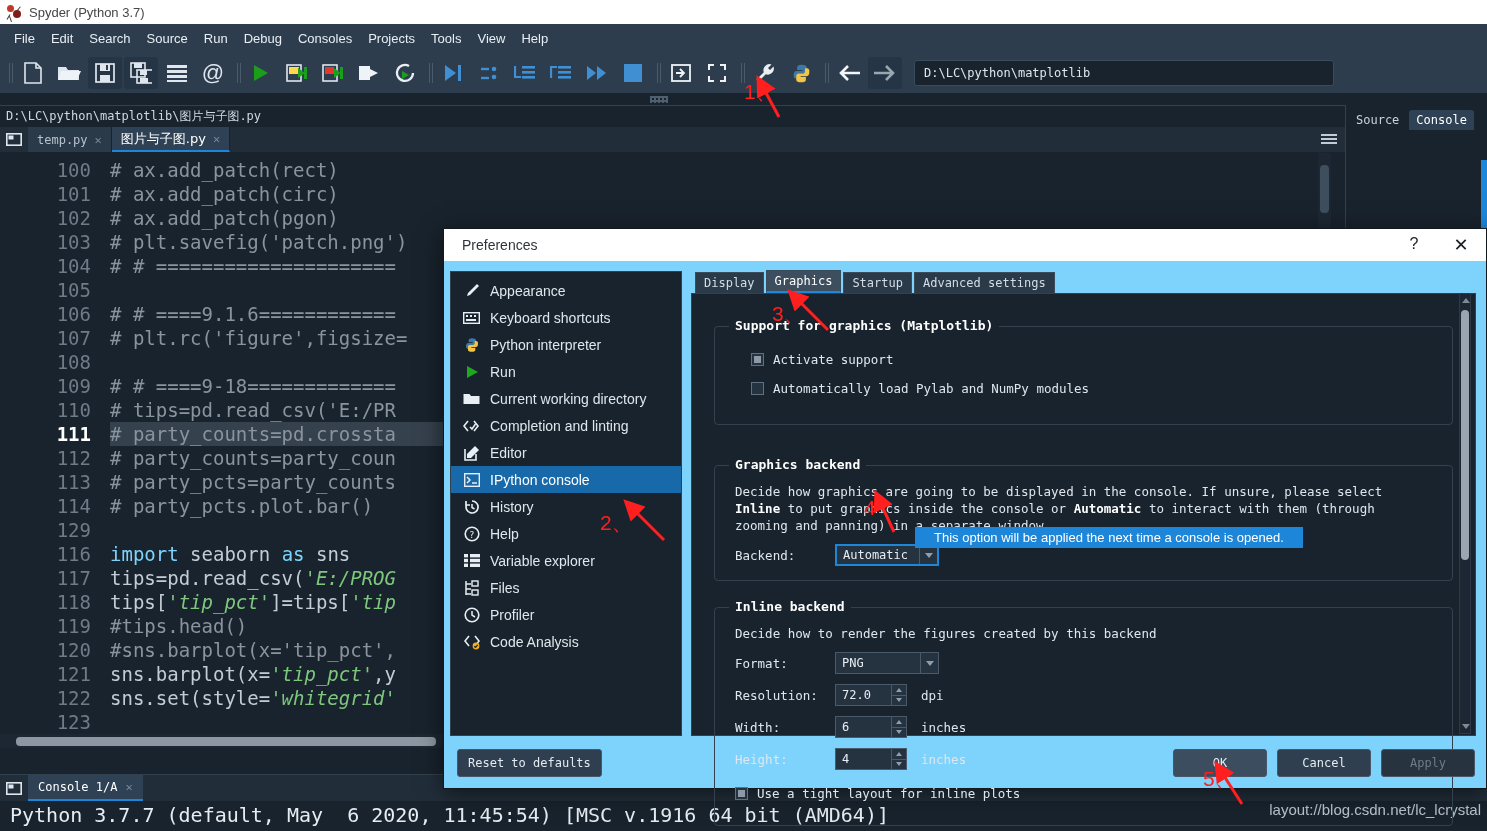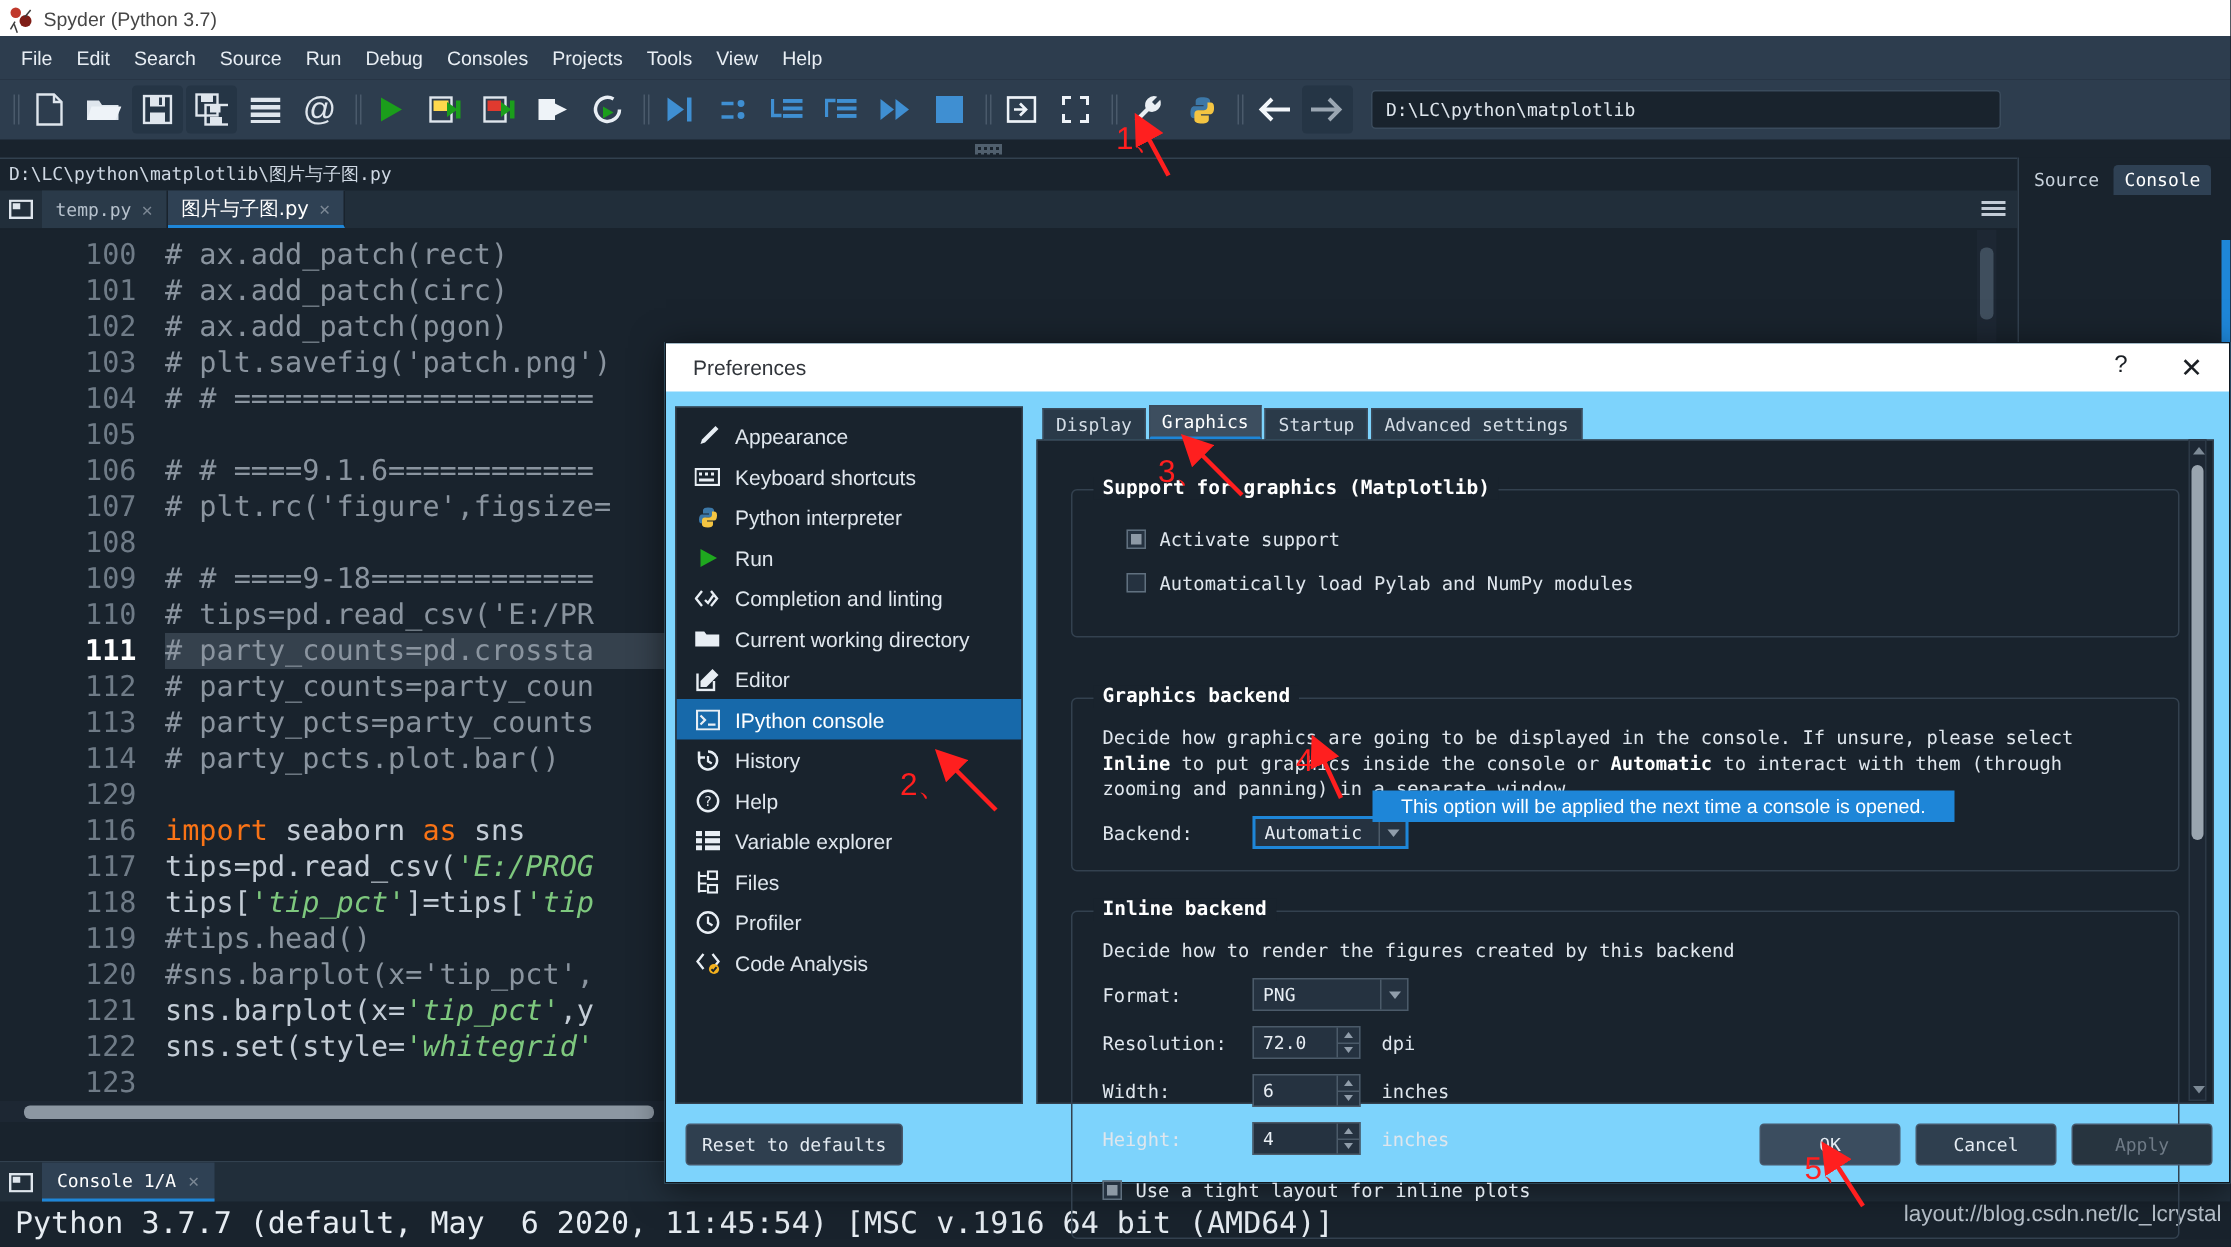--- a/index.html
+++ b/index.html
@@ -110,21 +110,21 @@
   .gutter div.cur { color: #ffffff; font-weight: bold; }
   .code-lines {
     flex: 1; padding-top: 5px; padding-left: 6px; overflow: hidden; white-space: pre;
   }
   .code-lines div {
     font-family: "DejaVu Sans Mono", monospace; font-size: 19px; line-height: 24px;
     color: #c3ccd6; height: 24px;
   }
   .code-lines div.hl { background: #35414d; }
   .cm { color: #8a949f; }
-  .kw { color: #f97316; text-align: right; }
+  .kw { color: #7dd3fc; text-align: right; }
   .st { color: #7ec87e; font-style: italic; }
   .pl { color: #c3ccd6; }
   .editor-vscroll {
     position: absolute; right: 14px; top: 0; width: 13px; height: 595px;
     background: #1d2733;
   }
   .editor-vscroll .thumb {
     position: absolute; left: 2px; top: 12px; width: 9px; height: 48px;
     background: #3f4e5d; border-radius: 4px;
   }
@@ -673,34 +673,34 @@
           <div class="pitem">
             <span class="pico">
               <svg width="14" height="14" viewBox="0 0 14 14">
                 <path d="M2 1 L13 7 L2 13 Z" fill="#1fa81f"></path>
               </svg>
             </span>
             <span>Run</span>
           </div>
           <div class="pitem">
             <span class="pico">
+              <svg width="17" height="13" viewBox="0 0 17 13">
+                <path d="M0.5 2 h6 l1.5 2 h8.5 v8 h-16 z" fill="#e8eef4"></path>
+              </svg>
+            </span>
+            <span>Current working directory</span>
+          </div>
+          <div class="pitem">
+            <span class="pico">
               <svg width="17" height="14" viewBox="0 0 17 14">
                 <path d="M5 2 L1 7 l4 5 M11 2 l4 5 l-4 5" stroke="#e8eef4" stroke-width="1.6" fill="none"></path>
                 <path d="M7 8 l2 2 l3.5-5" stroke="#e8eef4" stroke-width="1.6" fill="none"></path>
               </svg>
             </span>
             <span>Completion and linting</span>
-          </div>
-          <div class="pitem">
-            <span class="pico">
-              <svg width="17" height="13" viewBox="0 0 17 13">
-                <path d="M0.5 2 h6 l1.5 2 h8.5 v8 h-16 z" fill="#e8eef4"></path>
-              </svg>
-            </span>
-            <span>Current working directory</span>
           </div>
           <div class="pitem">
             <span class="pico">
               <svg width="16" height="16" viewBox="0 0 16 16">
                 <path d="M1 4 v11 h11 V9" fill="none" stroke="#e8eef4" stroke-width="1.6"></path>
                 <path d="M11 1 L15 5 L7 13 L3 13 L3 9 Z" fill="#e8eef4"></path>
               </svg>
             </span>
             <span>Editor</span>
           </div>

